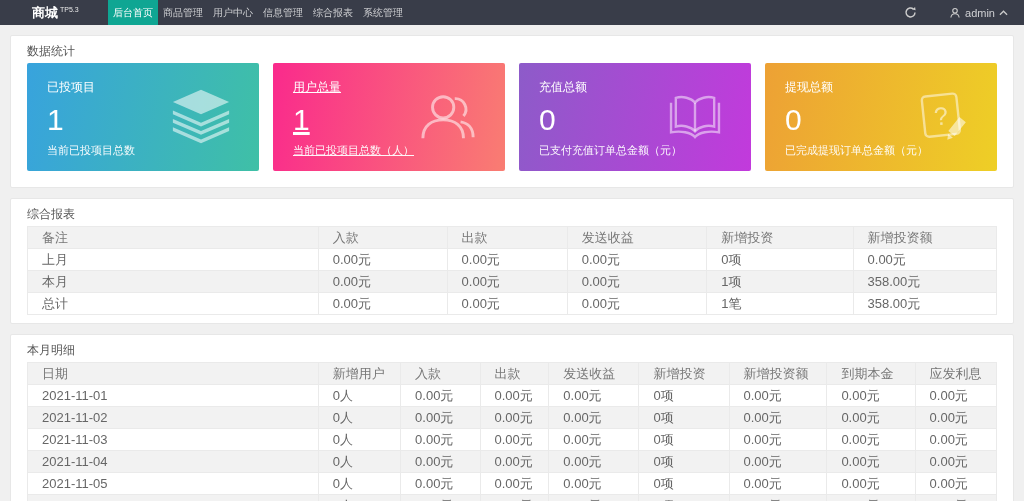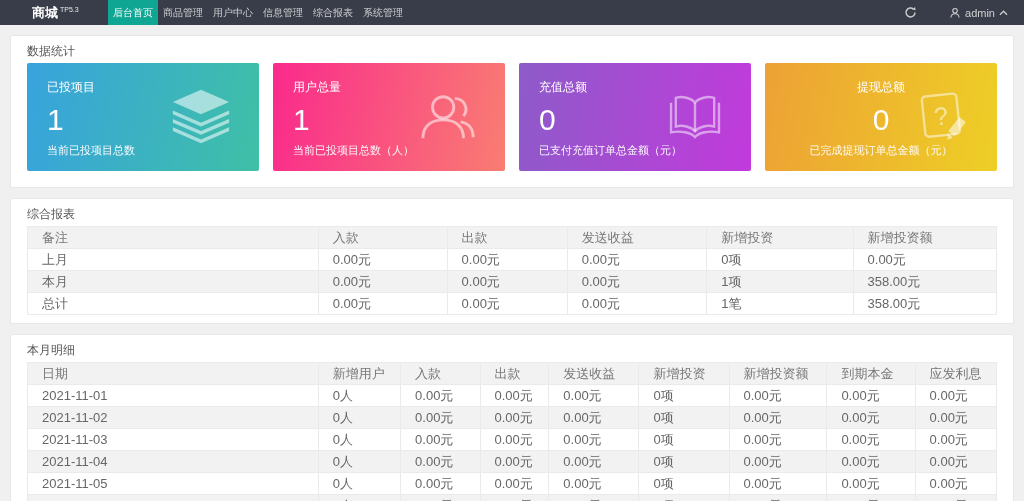--- a/index.html
+++ b/index.html
@@ -106,21 +106,21 @@
       <div class="card-value">1</div>
       <div class="card-desc">当前已投项目总数</div>
       <svg class="card-icon" width="60" height="56" viewBox="0 0 64 58" fill="rgba(255,255,255,.55)">
         <path d="M32 0 L62 13 L32 26 L2 13 Z"></path>
         <path d="M2 22 L32 35 L62 22 L62 26 L32 39 L2 26 Z"></path>
         <path d="M2 31 L32 44 L62 31 L62 35 L32 48 L2 35 Z"></path>
         <path d="M2 40 L32 53 L62 40 L62 44 L32 57 L2 44 Z"></path>
       </svg>
     </div>
 
-    <div class="card" style="background: linear-gradient(100deg, rgb(250, 42, 140), rgb(249, 125, 114));">
+    <div class="card" style="background: linear-gradient(100deg, rgb(250, 42, 140), rgb(249, 125, 114)); text-decoration: underline;">
       <div class="card-title">用户总量</div>
       <div class="card-value">1</div>
       <div class="card-desc">当前已投项目总数（人）</div>
       <svg class="card-icon" width="58" height="52" viewBox="0 0 60 52" fill="none" stroke="rgba(255,255,255,.55)" stroke-width="3">
         <path d="M37 7 a11 11 0 0 1 9 18"></path>
         <path d="M56 47 c0-10-6-15-13-16"></path>
         <circle cx="25" cy="16" r="11"></circle>
         <path d="M4 48 c0-13 9-19 21-19 s21 6 21 19"></path>
       </svg>
     </div>
@@ -129,21 +129,21 @@
       <div class="card-title">充值总额</div>
       <div class="card-value">0</div>
       <div class="card-desc">已支付充值订单总金额（元）</div>
       <svg class="card-icon" width="56" height="46" viewBox="0 0 58 48" fill="none" stroke="rgba(255,255,255,.5)" stroke-width="2.5">
         <path d="M29 9 C25 4 16 2 9 4 L9 34 C16 32 25 34 29 39 C33 34 42 32 49 34 L49 4 C42 2 33 4 29 9 Z"></path>
         <path d="M29 9 L29 39"></path>
         <path d="M4 9 L4 40 C14 38 25 40 29 45 C33 40 44 38 54 40 L54 9"></path>
       </svg>
     </div>
 
-    <div class="card" style="background: linear-gradient(100deg, rgb(237, 161, 53), rgb(238, 207, 38)); text-align: center;">
+    <div class="card" style="background: linear-gradient(100deg, rgb(237, 161, 53), rgb(238, 207, 38));">
       <div class="card-title">提现总额</div>
       <div class="card-value">0</div>
       <div class="card-desc">已完成提现订单总金额（元）</div>
       <svg class="card-icon" width="54" height="54" viewBox="0 0 56 56" fill="none" stroke="rgba(255,255,255,.5)" stroke-width="2.5" style="transform:translateY(-50%) rotate(-6deg)">
         <rect x="9" y="5" width="36" height="42" rx="4"></rect>
         <text x="27" y="36" font-size="26" fill="rgba(255,255,255,.55)" stroke="none" text-anchor="middle">?</text>
         <path d="M33 43 L46 30 L52 36 L39 49 Z M31 52 l6-1.5 -4.5-4.5 z" fill="rgba(255,255,255,.55)" stroke="none"></path>
       </svg>
     </div>
 

